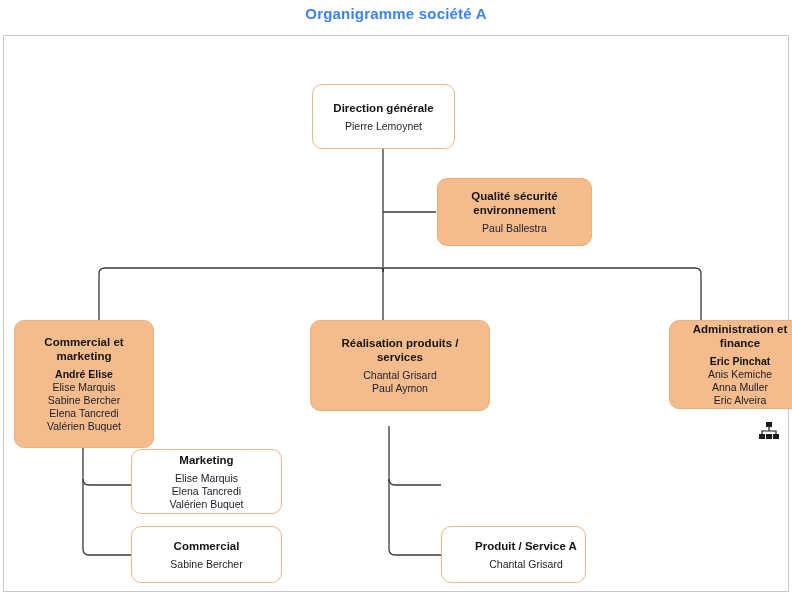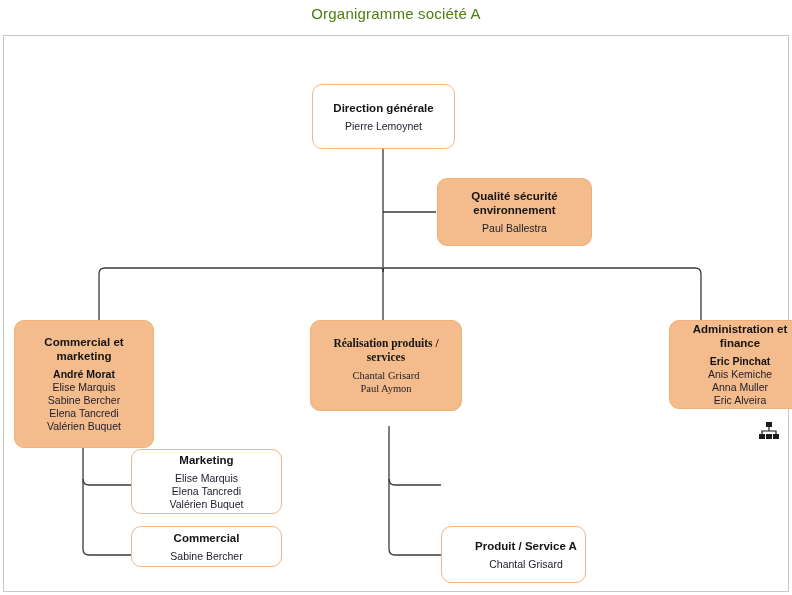--- a/index.html
+++ b/index.html
@@ -19,22 +19,23 @@
     height: 595px;
   }
   
   #chart-title {
     position: absolute;
     left: 0;
     top: 5px;
     width: 792px;
     text-align: center;
     font-size: 15px;
-    color: #4d7c0f;
+    color: #3b82f6;
     letter-spacing: 0.2px;
+    font-weight: bold;
   }
   
   #canvas {
     position: absolute;
     left: 3px;
     top: 35px;
     width: 786px;
     height: 557px;
     border: 1px solid #c8c8c8;
     box-sizing: border-box;
@@ -136,29 +137,29 @@
 environnement</div>
       <div class="node-people">
         <span class="person">Paul Ballestra</span>
       </div>
     </div>
 
     <div class="node filled" style="left:10px; top:284px; width:140px; height:128px;">
       <div class="node-title">Commercial et
 marketing</div>
       <div class="node-people">
-        <span class="person lead">André Morat</span>
+        <span class="person lead">André Elise</span>
         <span class="person">Elise Marquis</span>
         <span class="person">Sabine Bercher</span>
         <span class="person">Elena Tancredi</span>
         <span class="person">Valérien Buquet</span>
       </div>
     </div>
 
-    <div class="node filled" style="left:306px; top:284px; width:152px; height:91px;font-family:Liberation Serif, serif;">
+    <div class="node filled" style="left:306px; top:284px; width:180px; height:91px;">
       <div class="node-title">Réalisation produits /
 services</div>
       <div class="node-people">
         <span class="person">Chantal Grisard</span>
         <span class="person">Paul Aymon</span>
       </div>
     </div>
 
     <div class="node filled" style="left:629px; top:284px; width:142px; height:89px;margin-left:36px;">
       <div class="node-title">Administration et
@@ -173,21 +174,21 @@
 
     <div class="node outline" style="left:127px; top:413px; width:151px; height:65px;">
       <div class="node-title">Marketing</div>
       <div class="node-people">
         <span class="person">Elise Marquis</span>
         <span class="person">Elena Tancredi</span>
         <span class="person">Valérien Buquet</span>
       </div>
     </div>
 
-    <div class="node outline" style="left:127px; top:490px; width:151px; height:41px;">
+    <div class="node outline" style="left:127px; top:490px; width:151px; height:57px;">
       <div class="node-title">Commercial</div>
       <div class="node-people">
         <span class="person">Sabine Bercher</span>
       </div>
     </div>
 
 
     <div class="node outline" style="left:437px; top:490px; width:145px; height:57px;padding-left:31px;">
       <div class="node-title">Produit / Service A</div>
       <div class="node-people">

